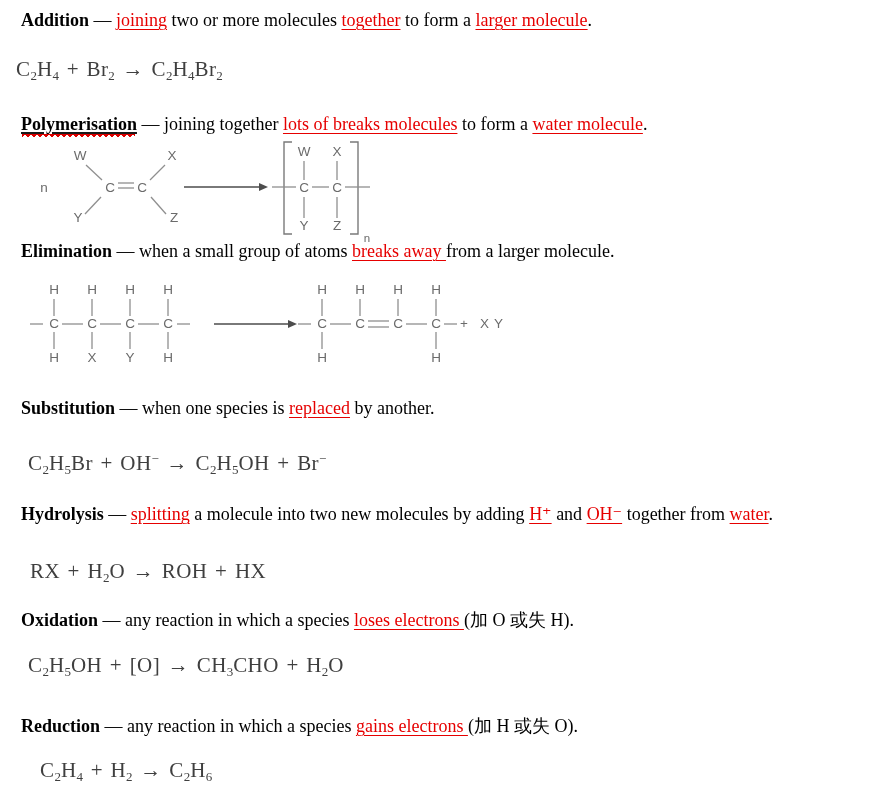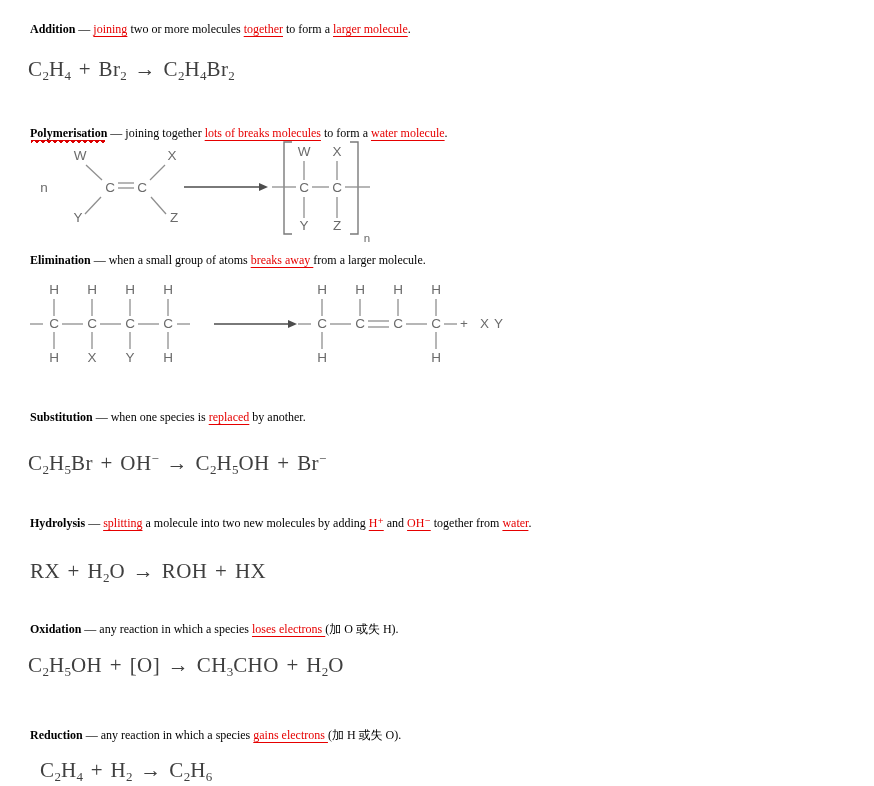--- a/index.html
+++ b/index.html
@@ -1,21 +1,21 @@
 <!DOCTYPE html>
 <html><head>
 <meta charset="utf-8">
 <style>
   html,body{margin:0;padding:0;background:#ffffff;}
   .page{position:relative;width:874px;height:786px;background:#ffffff;overflow:hidden;
         font-family:"Liberation Serif","DejaVu Serif",serif;}
-  .def{position:absolute;left:15px;margin:15px;font-size:12px;line-height:23px;color:#000;
+  .def{position:absolute;left:15px;margin:6px;font-size:18px;line-height:23px;color:#000;
        white-space:nowrap;}
   .def .term{font-weight:bold;}
-  .def .u{text-decoration-thickness:1.5px;text-underline-offset:2px;
+  .def .u{text-decoration:underline;text-decoration-thickness:1.5px;text-underline-offset:2px;
           text-decoration-color:#1a1a1a;}
   .def .red{color:#e60000;text-decoration:underline;text-decoration-color:#e60000;
             text-decoration-thickness:1.1px;text-underline-offset:3px;}
   .wavy{position:relative;}
   .wavy::after{content:"";position:absolute;left:1px;right:2px;bottom:-4px;height:4px;
       background-image:linear-gradient(45deg,transparent 60%,#dd0000 62%,#dd0000 100%),
                        linear-gradient(-45deg,transparent 60%,#dd0000 62%,#dd0000 100%);
       background-size:6px 5px;background-repeat:repeat-x;background-position:0 100%;}
   .eq{position:absolute;margin:0;font-size:21px;line-height:26px;color:#3f3f3f;
       white-space:nowrap;letter-spacing:0.4px;word-spacing:2px;}
@@ -30,21 +30,21 @@
   svg.diagram .bracket{stroke:#7a7a7a;stroke-width:1.4;fill:none;}
   svg.diagram text.subn{font-size:11.5px;}
 </style>
 </head>
 <body>
 
 <div class="page">
 
   <section>
     <p class="def" style="top:3px"><span class="term">Addition</span><span> — </span><span class="red">joining</span><span> two or more molecules </span><span class="red">together</span><span> to form a </span><span class="red">larger molecule</span><span>.</span></p>
-    <p class="eq" style="top:56px;left:28px"><span>C</span><span class="sub">2</span><span>H</span><span class="sub">4</span><span> + Br</span><span class="sub">2</span><span> → C</span><span class="sub">2</span><span>H</span><span class="sub">4</span><span>Br</span><span class="sub">2</span></p>
+    <p class="eq" style="top:56px;left:16px"><span>C</span><span class="sub">2</span><span>H</span><span class="sub">4</span><span> + Br</span><span class="sub">2</span><span> → C</span><span class="sub">2</span><span>H</span><span class="sub">4</span><span>Br</span><span class="sub">2</span></p>
   </section>
 
   <section>
     <p class="def" style="top:107px"><span class="term u wavy">Polymerisation</span><span> — joining together </span><span class="red">lots of breaks molecules</span><span> to form a </span><span class="red">water molecule</span><span>.</span></p>
 
     <svg class="diagram" style="left:34px;top:130px" width="340" height="115" viewBox="0 0 340 115">
 
       <g>
         <line class="bond" x1="52" y1="35" x2="68" y2="50"></line>
         <line class="bond" x1="131" y1="35" x2="116" y2="50"></line>

